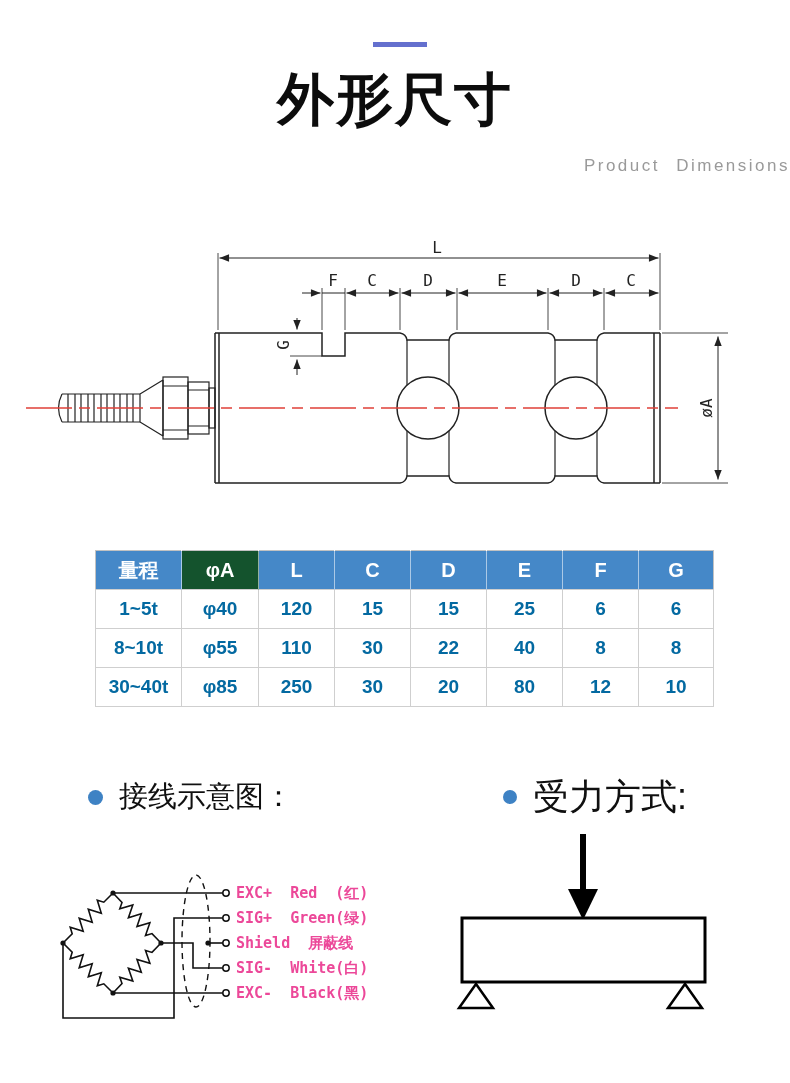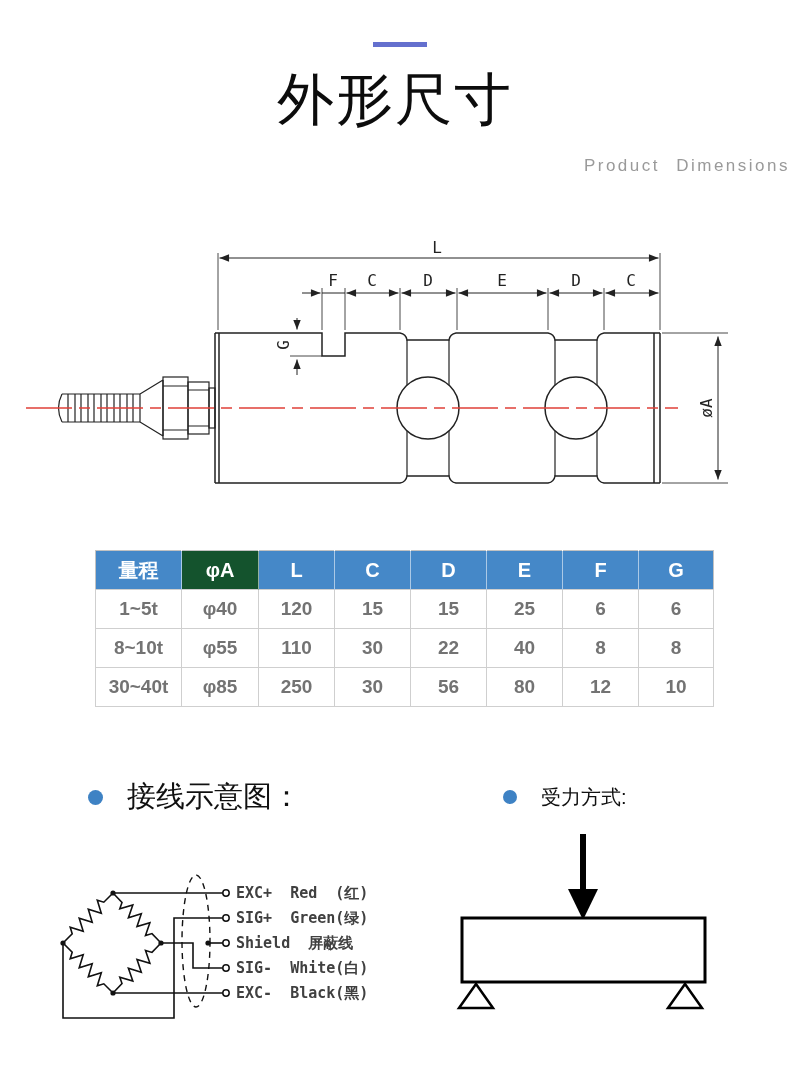--- a/index.html
+++ b/index.html
@@ -1,48 +1,48 @@
 <!DOCTYPE html>
 <html><head>
 <meta charset="utf-8">
 <style>
   html,body{margin:0;padding:0;background:#ffffff;}
   #page{position:relative;width:790px;height:1083px;background:#fff;overflow:hidden;
         font-family:"Liberation Sans",sans-serif;}
   
   .accent-bar{position:absolute;left:373px;top:42px;width:54px;height:5px;}
   .page-title{position:absolute;left:0;right:0;top:64px;margin:0;text-align:center;
-      font-size:57px;font-weight:400;letter-spacing:2px;color:#0c0c0c;line-height:1.25;}
+      font-size:57px;font-weight:700;letter-spacing:2px;color:#0c0c0c;line-height:1.25;}
   .page-subtitle{position:absolute;left:0;right:0;top:156px;text-align:right;
       font-size:17px;color:#9a9a9a;letter-spacing:2.5px;word-spacing:9px;}
   
   .drawing-svg{position:absolute;left:0;top:230px;}
   .cad-label{font-family:"DejaVu Sans Mono",monospace;font-size:16px;fill:#222;}
   
   .spec-table{position:absolute;left:95px;top:550px;width:618px;border-collapse:collapse;
       table-layout:fixed;border:1px solid #c2c2c2;}
   .spec-table th{height:36px;color:#fff;font-size:20px;font-weight:700;
       border-right:1px solid rgba(255,255,255,.55);}
   .spec-table th:last-child{border-right:none;}
-  .spec-table td{height:36px;text-align:center;font-size:19px;font-weight:600;color:#737373;
+  .spec-table td{height:36px;text-align:center;font-size:19px;font-weight:600;color:#0369a1;
       border:1px solid #cfcfcf;background:#fff;}
   
-  .sec-heading{position:absolute;display:flex;align-items:center;gap:24px;}
+  .sec-heading{position:absolute;display:flex;align-items:center;gap:16px;}
   .bullet{border-radius:50%;flex:0 0 auto;}
   .sec-text{color:#101010;white-space:nowrap;}
   #wiring-heading{left:88px;top:779px;height:36px;}
   #wiring-heading .bullet{width:15px;height:15px;}
   #wiring-heading .sec-text{font-size:29px;}
   #force-heading{left:503px;top:780px;height:34px;}
   #force-heading .bullet{width:14px;height:14px;}
-  #force-heading .sec-text{font-size:20px;}
+  #force-heading .sec-text{font-size:36px;}
   
   .wiring-svg{position:absolute;left:30px;top:855px;}
   .wire-label{position:absolute;left:236px;font-family:"DejaVu Sans Mono",monospace;
-      font-size:15px;font-weight:700;color:#404040;white-space:pre;line-height:18px;}
+      font-size:15px;font-weight:700;color:#ec4899;white-space:pre;line-height:18px;}
   
   .beam-svg{position:absolute;left:450px;top:830px;}
 </style>
 </head>
 <body>
 
 <div id="page">
 
   <div class="accent-bar" style="background: rgb(100, 112, 206);"></div>
   <h1 class="page-title">外形尺寸</h1>
@@ -152,21 +152,21 @@
         <td>22</td>
         <td>40</td>
         <td>8</td>
         <td>8</td>
       </tr>
       <tr>
         <td>30~40t</td>
         <td>φ85</td>
         <td>250</td>
         <td>30</td>
-        <td>56</td>
+        <td>20</td>
         <td>80</td>
         <td>12</td>
         <td>10</td>
       </tr>
     </tbody>
   </table>
 
   <div class="sec-heading" id="wiring-heading">
     <span class="bullet" style="background: rgb(62, 130, 196);"></span>
     <span class="sec-text">接线示意图：</span>

